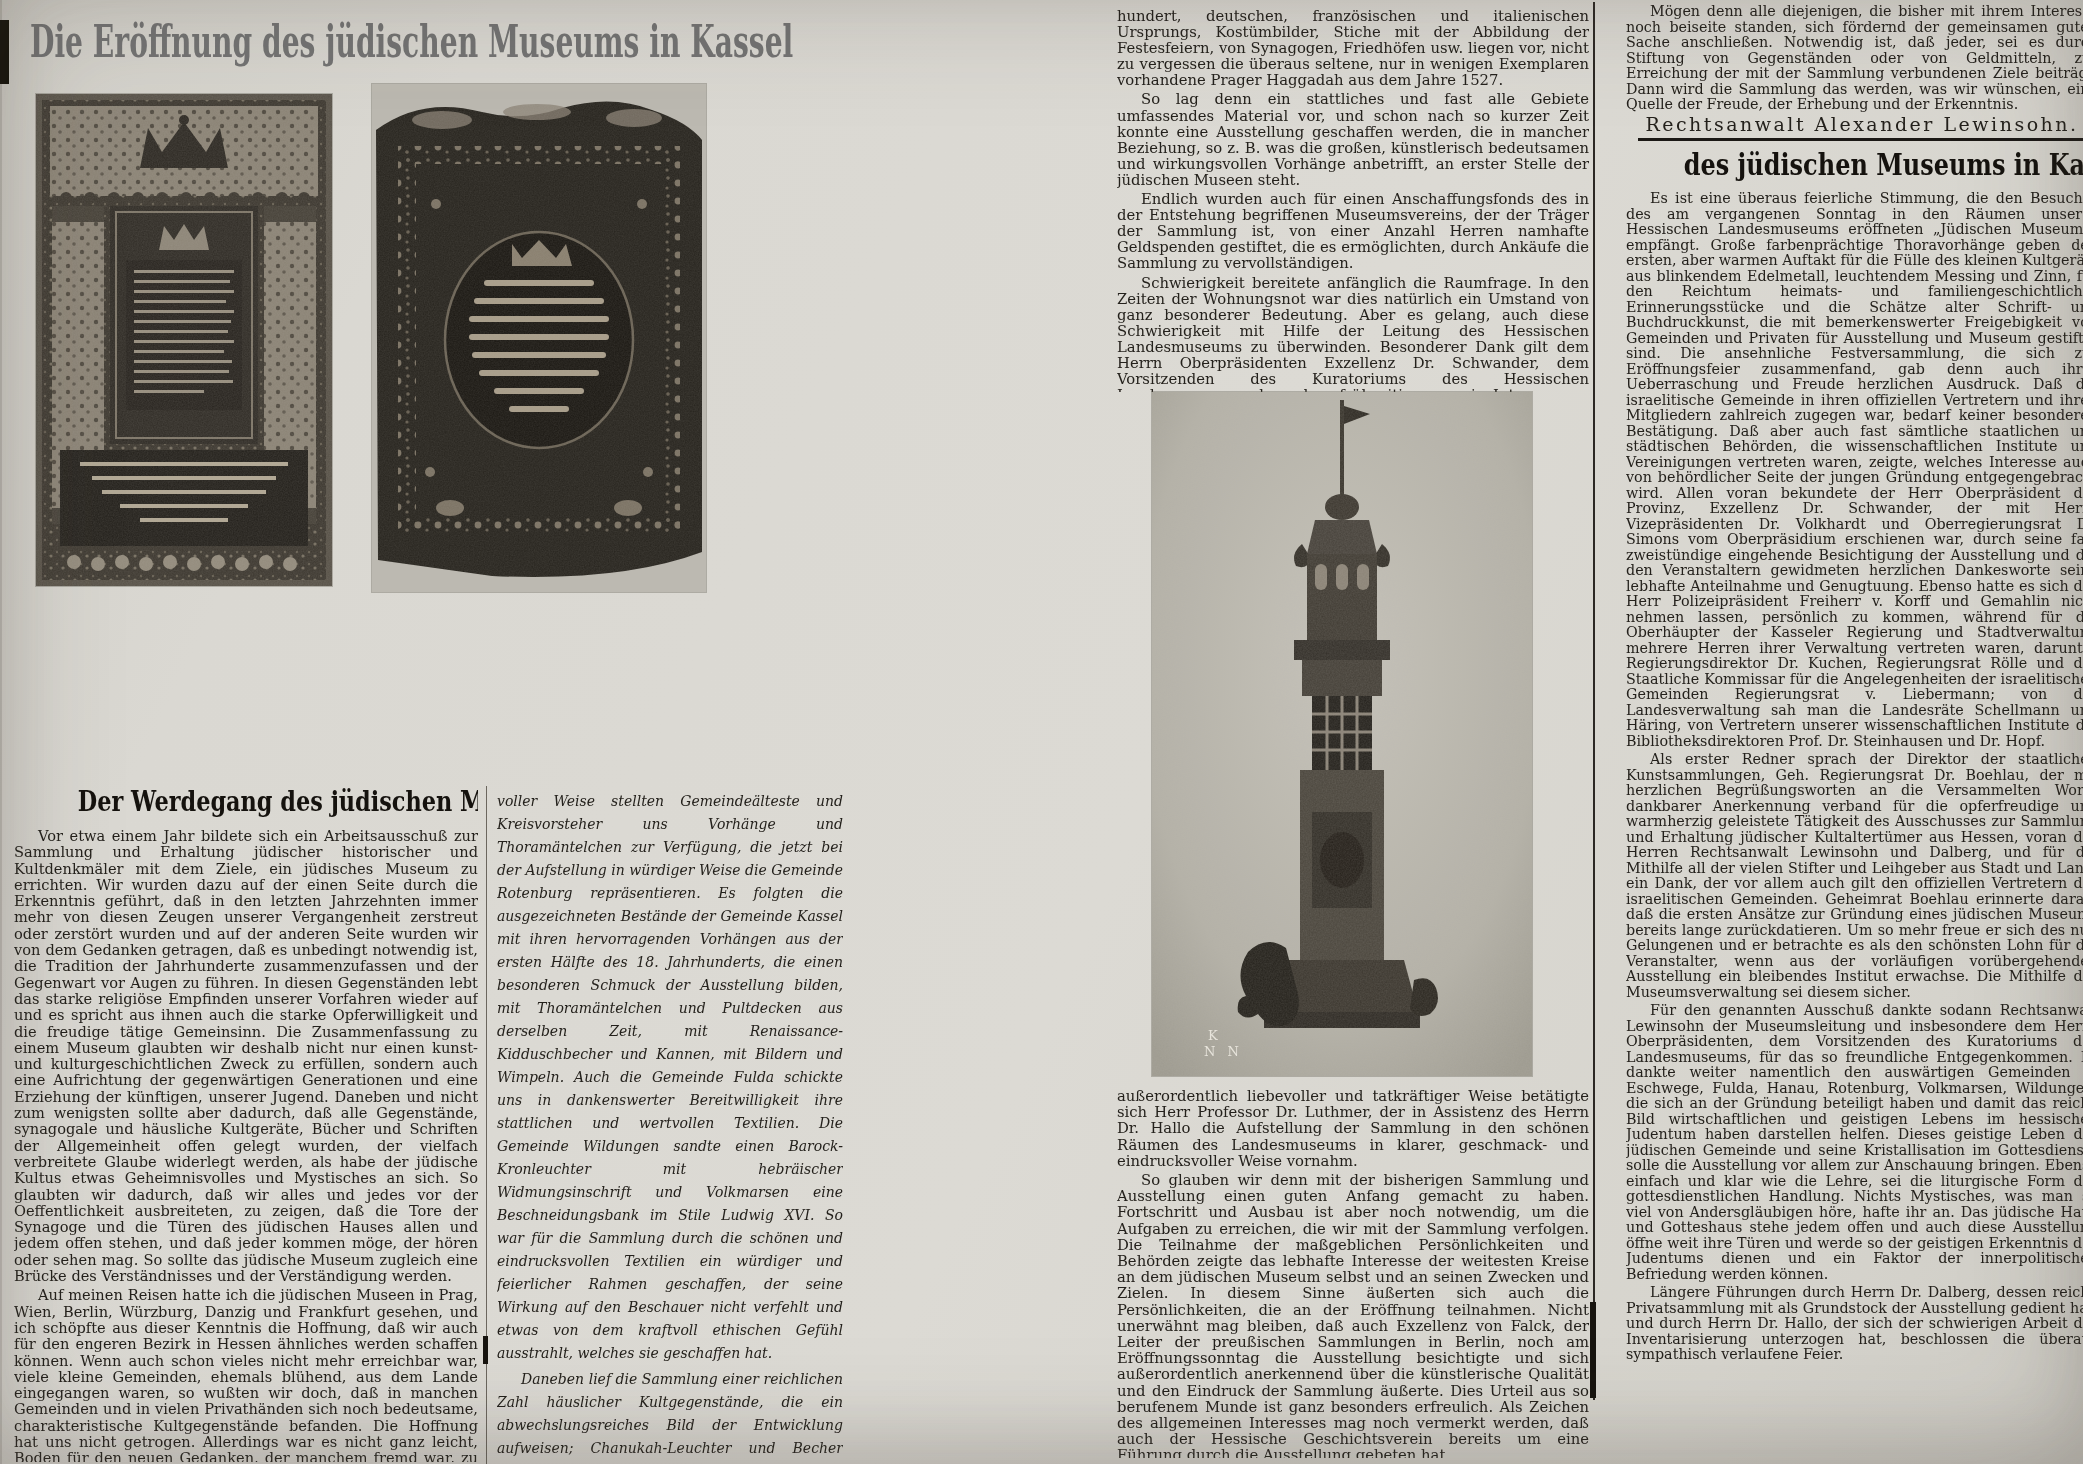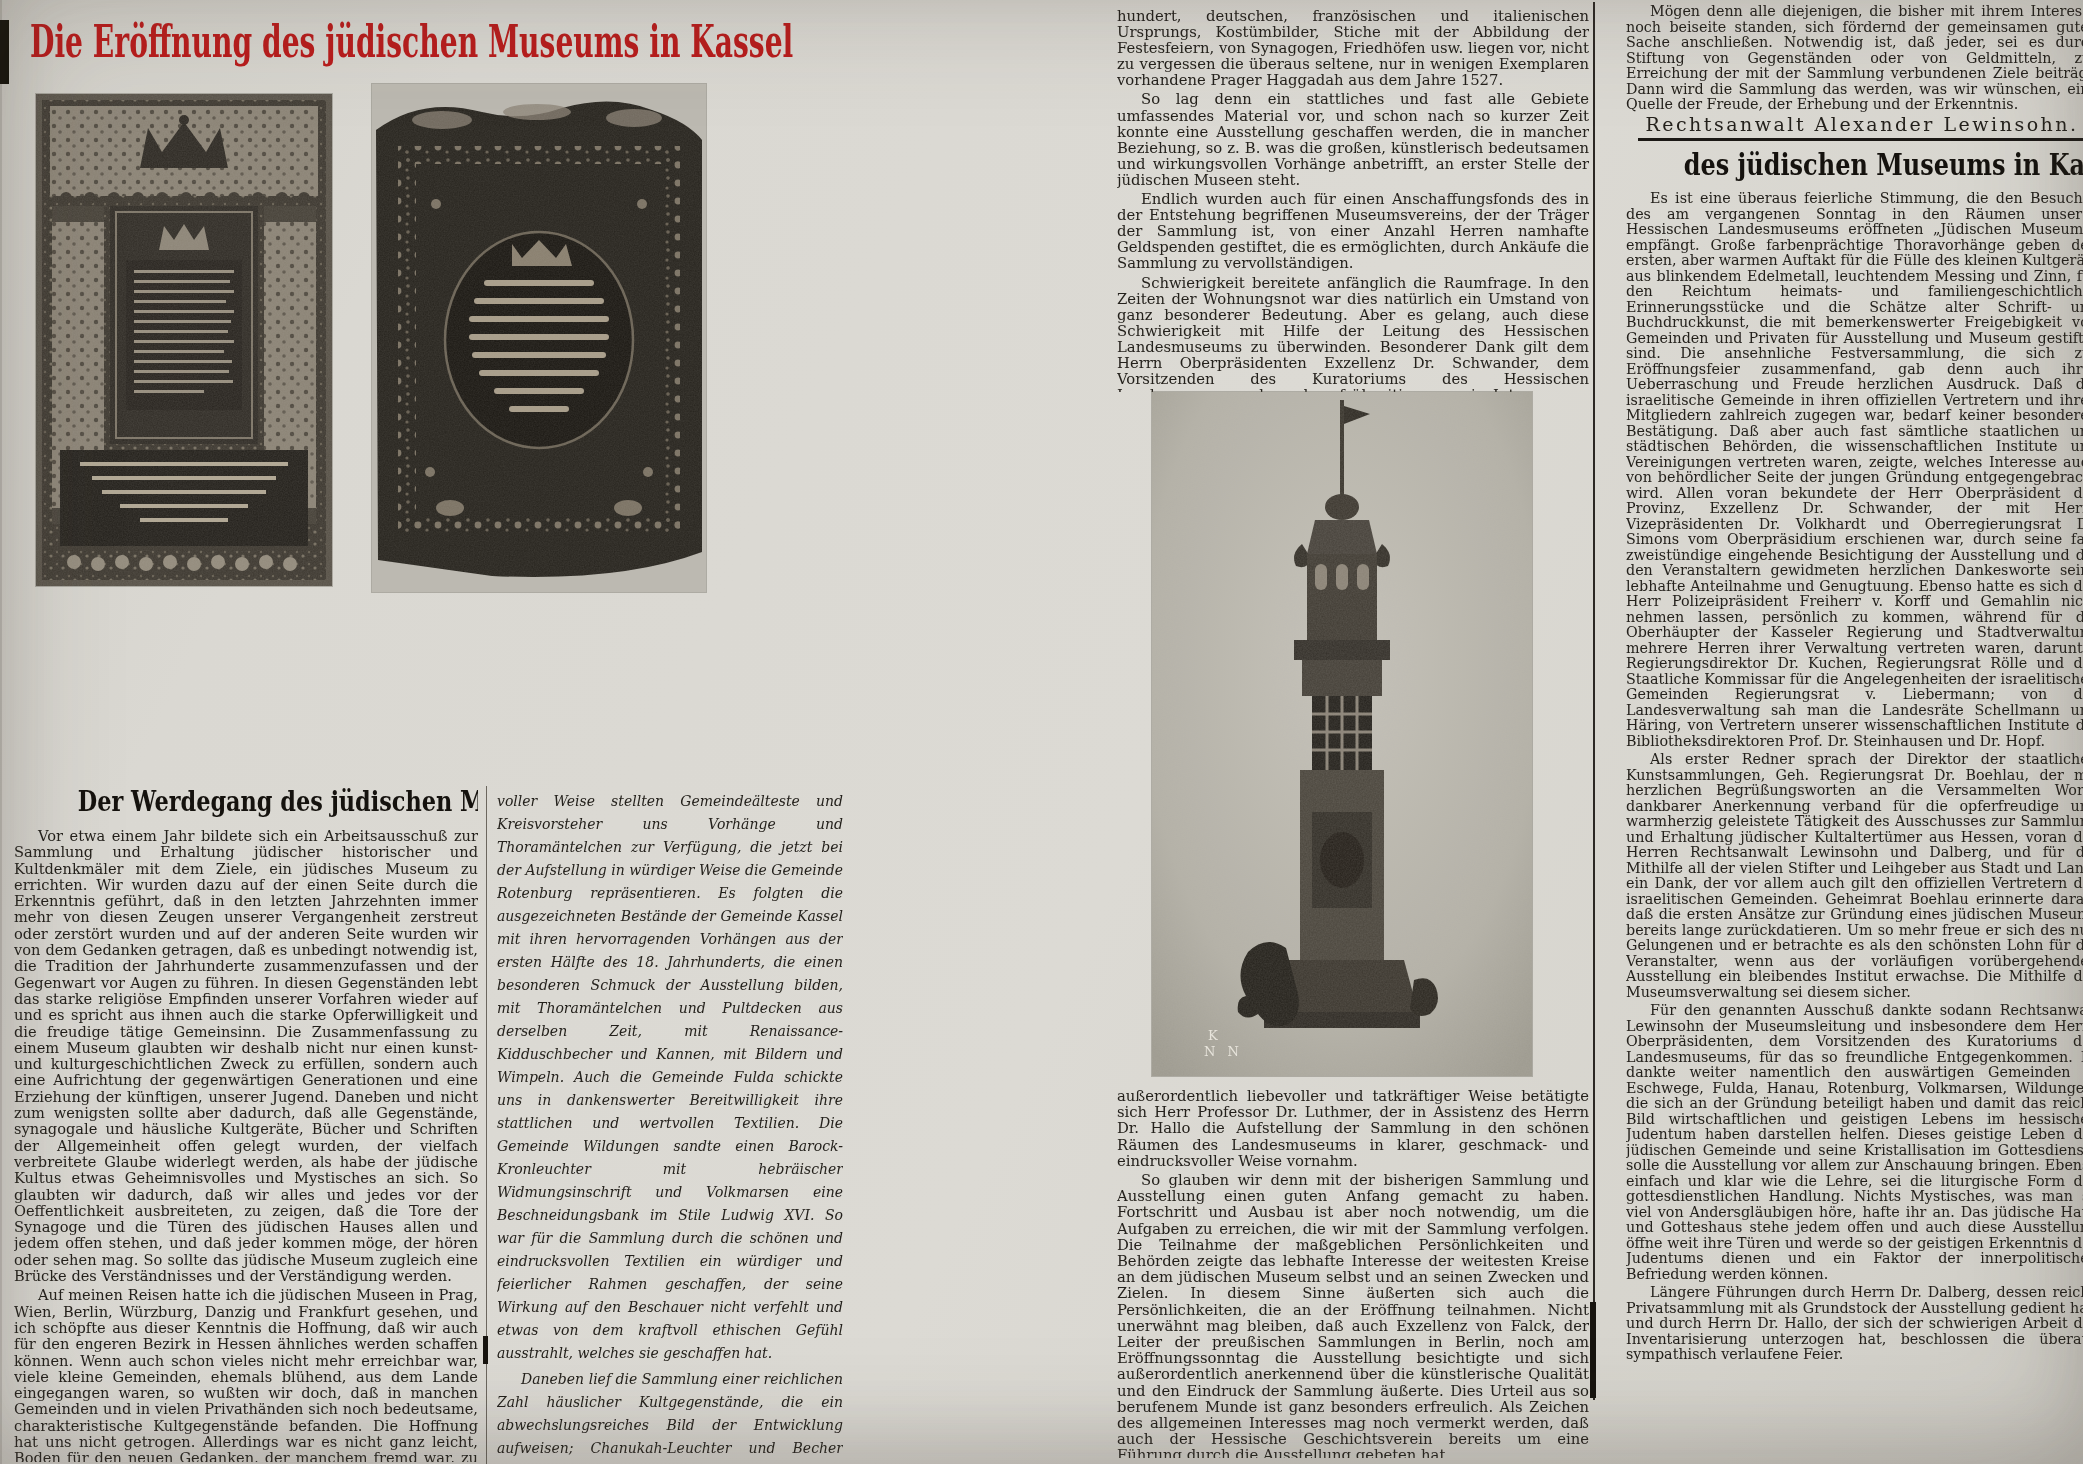--- a/index.html
+++ b/index.html
@@ -5,21 +5,21 @@
   html,body{margin:0;padding:0;}
   body{
     width:2083px;height:1464px;position:relative;overflow:hidden;
     background:linear-gradient(115deg,#d2d0c9 0%,#dad8d2 18%,#dcdad4 55%,#d6d4cd 85%,#ceccc5 100%);
     font-family:"DejaVu Serif","Liberation Serif",serif;
     color:#24211c;
   }
   .vignette{position:absolute;inset:0;pointer-events:none;
     box-shadow:inset 0 0 120px rgba(70,65,55,.25), inset 0 -30px 60px rgba(70,65,55,.12);}
   .headline{position:absolute;left:30px;top:16px;width:720px;height:70px;margin:0;
-    font-size:44px;font-weight:bold;white-space:nowrap;color:#b91c1c;}
+    font-size:44px;font-weight:bold;white-space:nowrap;color:#737373;}
   .squeezeL{display:inline-block;transform:scaleX(.64);transform-origin:0 50%;white-space:nowrap;}
   .squeezeC{display:inline-block;transform:scaleX(.8);transform-origin:50% 50%;white-space:nowrap;}
   .col{position:absolute;overflow:hidden;text-align:justify;}
   .col p{margin:0 0 3px 0;hyphens:auto;}
   .ind{text-indent:24px;}
   #col1{left:14px;top:786px;width:464px;height:676px;font-size:14.6px;line-height:16.3px;}
   #col1 h2{margin:0 0 10px 0;font-size:28px;line-height:32px;font-weight:bold;text-align:center;
     white-space:nowrap;color:#15120e;}
   #col2{left:497px;top:790px;width:346px;height:672px;font-size:14px;line-height:23px;font-style:italic;}
   #col3top{left:1117px;top:8px;width:472px;height:384px;font-size:14.8px;line-height:16.1px;}

